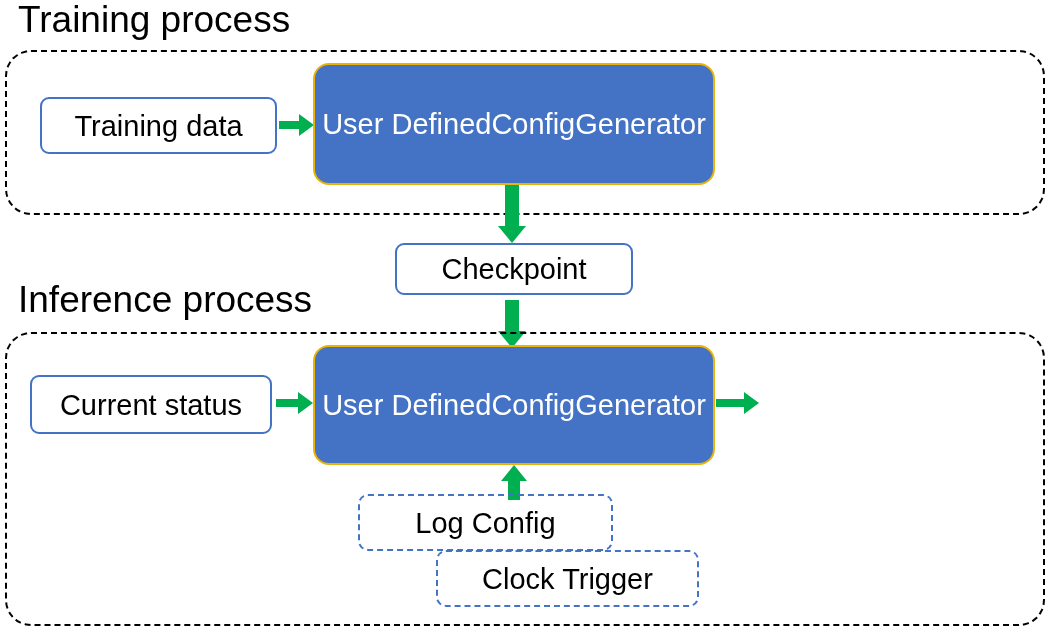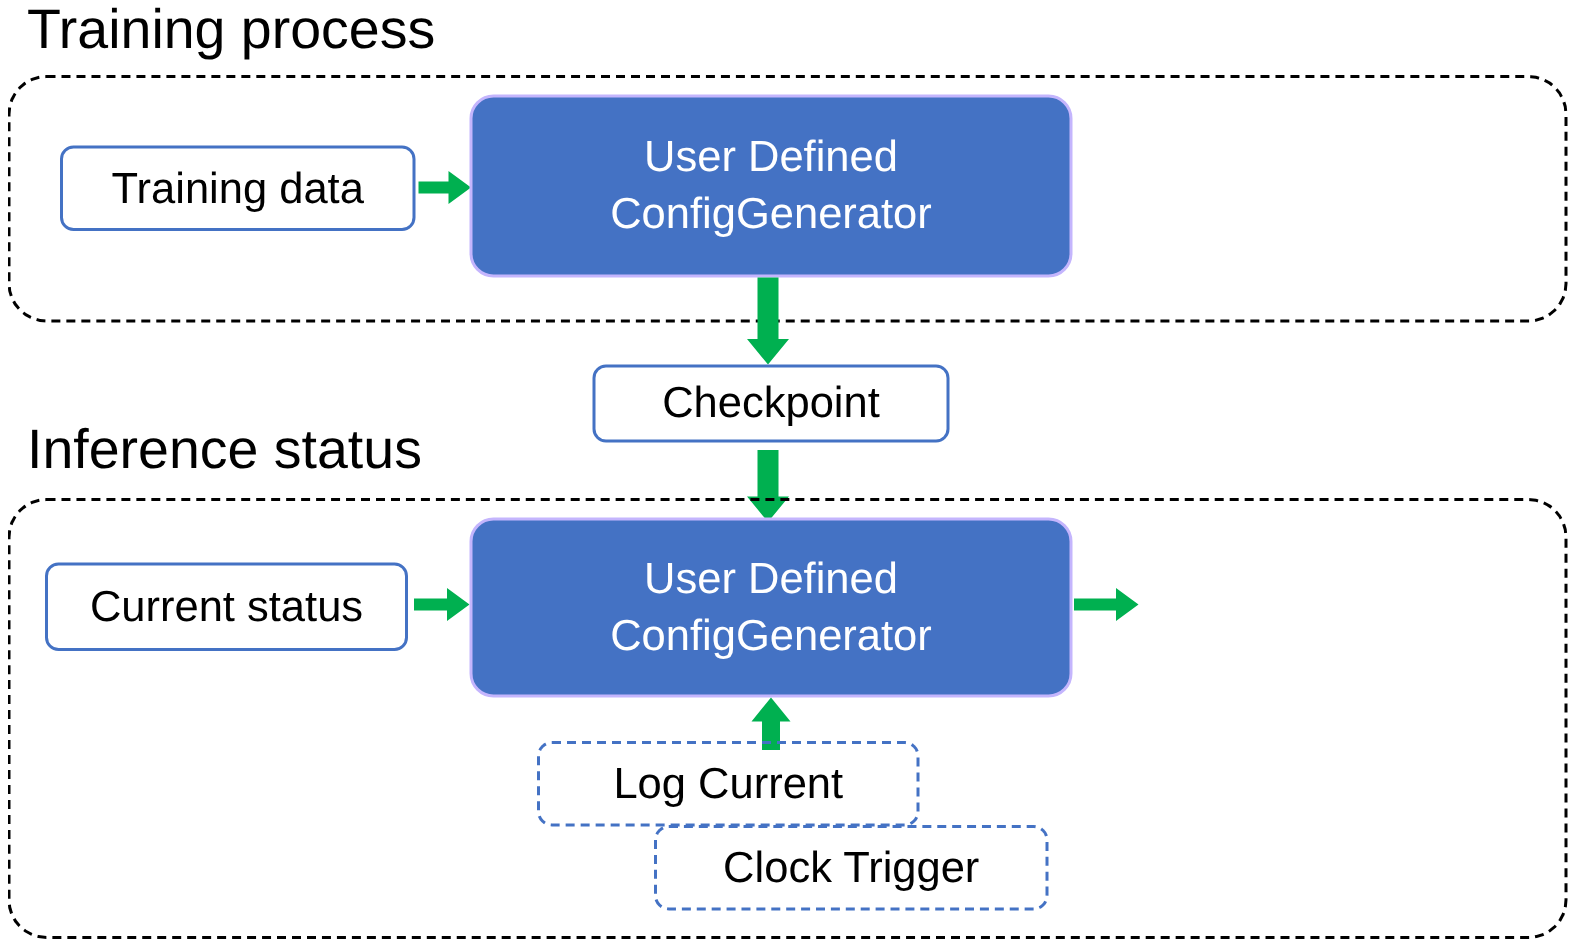--- a/index.html
+++ b/index.html
@@ -50,24 +50,23 @@
     line-height: 32px;
     white-space: nowrap;
     font-family: "Liberation Sans", sans-serif;
   }
 
   
   .node-filled {
     position: absolute;
     box-sizing: border-box;
     background: #4472C4;
-    border: 2px solid #c4b5fd;
+    border: 2px solid #eab308;
     border-radius: 16px;
     display: flex;
-    flex-direction: column;
     align-items: center;
     justify-content: center;
     color: #ffffff;
     font-size: 29px;
     line-height: 38px;
     white-space: nowrap;
     font-family: "Liberation Sans", sans-serif;
   }
 
   
@@ -123,21 +122,21 @@
   </div>
 
   <div class="node-plain" style="left:395px; top:243px; width:238px; height:52px;">Checkpoint</div>
 
   <div class="arrow" style="left:500px; top:300px; width:28px; height:50px;">
     <svg width="28" height="50" viewBox="0 0 28 50">
       <path d="M5,0 L19,0 L19,31 L26,31 L12,48 L-2,31 L5,31 Z" fill="#00B050"></path>
     </svg>
   </div>
 
-  <div class="section-title" style="left:18px; top:283px;">Inference status</div>
+  <div class="section-title" style="left:18px; top:283px;">Inference process</div>
 
   <div class="group-box" style="left:5px; top:332px; width:1040px; height:294px;"></div>
 
   <div class="node-plain" style="left:30px; top:375px; width:242px; height:59px;">Current status</div>
 
   <div class="arrow" style="left:276px; top:390px; width:38px; height:26px;">
     <svg width="38" height="26" viewBox="0 0 38 26">
       <path d="M0,9 L22,9 L22,2 L37,13 L22,24 L22,17 L0,17 Z" fill="#00B050"></path>
     </svg>
   </div>
@@ -153,17 +152,17 @@
     </svg>
   </div>
 
 
   <div class="arrow" style="left:502px; top:465px; width:28px; height:35px;">
     <svg width="28" height="35" viewBox="0 0 28 35">
       <path d="M12,0 L25,16 L18,16 L18,35 L6,35 L6,16 L-1,16 Z" fill="#00B050"></path>
     </svg>
   </div>
 
-  <div class="node-dashed" style="left:358px; top:494px; width:255px; height:57px;">Log Current</div>
+  <div class="node-dashed" style="left:358px; top:494px; width:255px; height:57px;">Log Config</div>
 
   <div class="node-dashed" style="left:436px; top:550px; width:263px; height:57px;">Clock Trigger</div>
 
 </div>
 
 </body></html>

